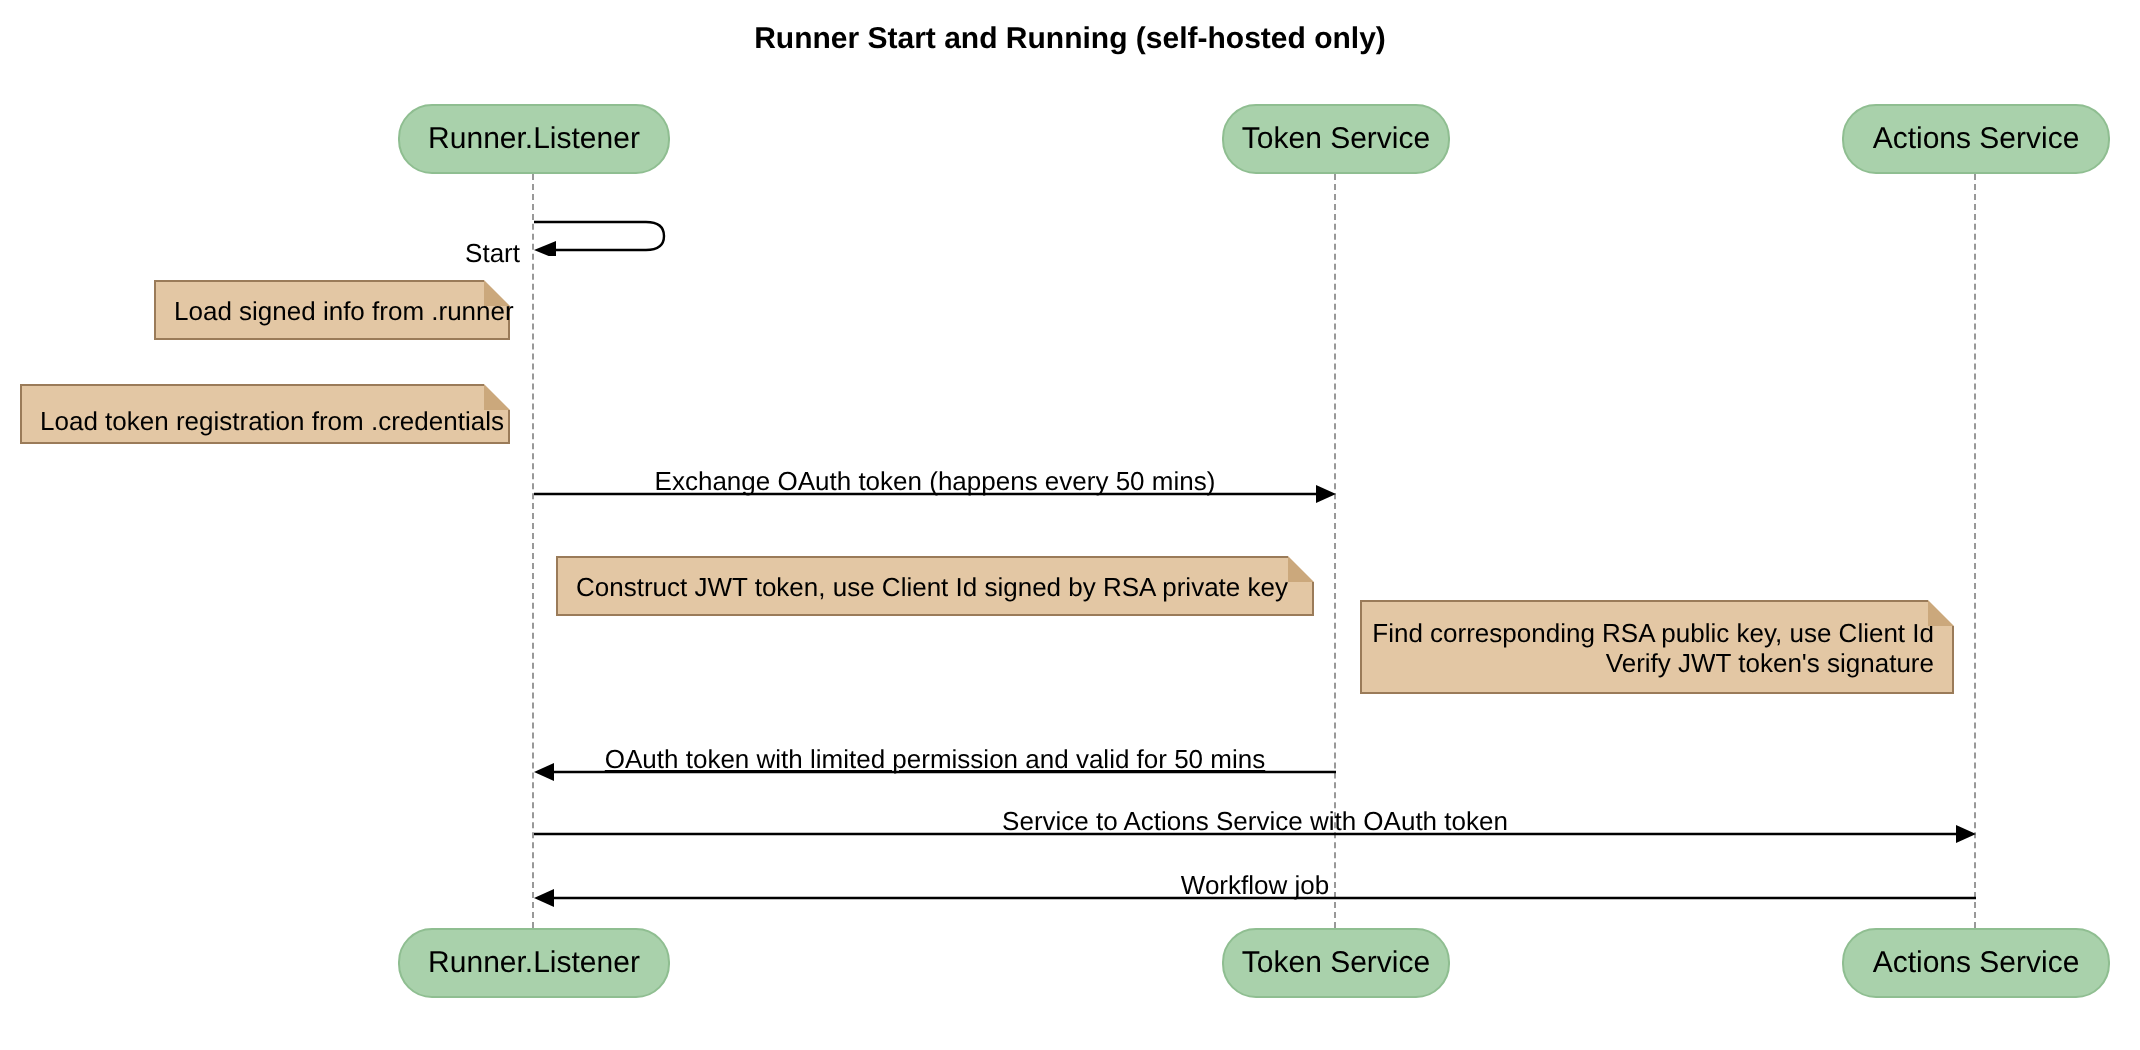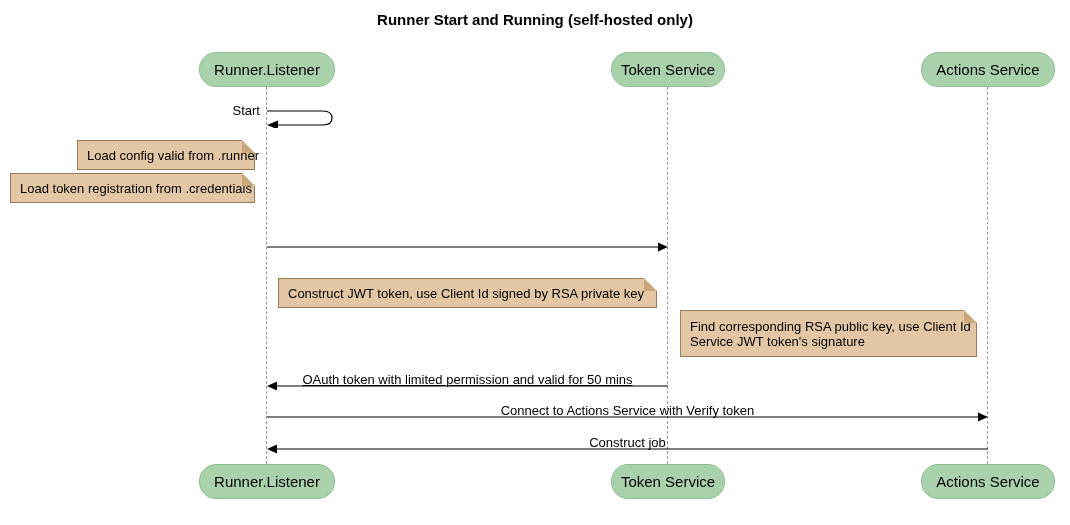--- a/index.html
+++ b/index.html
@@ -35,21 +35,21 @@
     font-size:13px;box-sizing:border-box;
     display:flex;flex-direction:column;justify-content:center;
     padding:3px 9px;white-space:nowrap;
   }
   .note::before{
     content:"";position:absolute;top:-1px;right:-1px;width:0;height:0;
     border-style:solid;border-width:0 13px 13px 0;
     border-color:#ffffff #ffffff #CBA87C #ffffff;
   }
   .start-label{
-    position:absolute;font-size:13px;text-align:right;white-space:nowrap;
+    position:absolute;font-size:13px;text-align:right;white-space:nowrap;margin-top:16px;
   }
 </style>
 </head>
 <body>
 
 <div class="canvas">
 
   <div class="diagram-title">Runner Start and Running (self-hosted only)</div>
 
   <div class="lifeline" style="left:266px;"></div>
@@ -66,54 +66,55 @@
     <span>Actions Service</span>
   </div>
 
   <div class="start-label" style="left:200px;top:103px;width:60px;">Start</div>
   <svg class="msg-arrow" style="left:267px;top:100px;" width="72" height="28">
     <path d="M0,11 L56,11 Q65,11 65,18 Q65,25 56,25 L11,25" fill="none" stroke="#000" stroke-width="1.2"></path>
     <polygon points="11,20.5 11,29.5 0,25" fill="#000"></polygon>
   </svg>
 
   <div class="note" style="left:77px;top:140px;width:178px;height:30px;">
-    <div>Load config valid from .runner</div>
+    <div>Load signed info from .runner</div>
   </div>
 
-  <div class="note" style="left:10px;top:173px;width:245px;height:30px;">
+  <div class="note" style="left:10px;top:192px;width:245px;height:30px;justify-content:flex-end;">
     <div>Load token registration from .credentials</div>
   </div>
 
+  <div class="msg-label" style="left:267px;top:233px;width:401px;">Exchange OAuth token (happens every 50 mins)</div>
   <svg class="msg-arrow" style="left:267px;top:241px;" width="401" height="12">
     <line x1="0" y1="6" x2="392" y2="6" stroke="#000" stroke-width="1.2"></line>
     <polygon points="391,1.5 391,10.5 401,6" fill="#000"></polygon>
   </svg>
 
   <div class="note" style="left:278px;top:278px;width:379px;height:30px;">
     <div>Construct JWT token, use Client Id signed by RSA private key</div>
   </div>
 
-  <div class="note" style="left:680px;top:310px;width:297px;height:47px;">
+  <div class="note" style="left:680px;top:300px;width:297px;height:47px;align-items:flex-end;">
     <div>Find corresponding RSA public key, use Client Id</div>
-    <div>Service JWT token's signature</div>
+    <div>Verify JWT token's signature</div>
   </div>
 
   <div class="msg-label" style="left:267px;top:372px;width:401px;text-decoration:underline;">OAuth token with limited permission and valid for 50 mins</div>
   <svg class="msg-arrow" style="left:267px;top:380px;" width="401" height="12">
     <line x1="9" y1="6" x2="401" y2="6" stroke="#000" stroke-width="1.2"></line>
     <polygon points="10,1.5 10,10.5 0,6" fill="#000"></polygon>
   </svg>
 
-  <div class="msg-label" style="left:267px;top:403px;width:721px;">Connect to Actions Service with Verify token</div>
+  <div class="msg-label" style="left:267px;top:403px;width:721px;">Service to Actions Service with OAuth token</div>
   <svg class="msg-arrow" style="left:267px;top:411px;" width="721" height="12">
     <line x1="0" y1="6" x2="712" y2="6" stroke="#000" stroke-width="1.2"></line>
     <polygon points="711,1.5 711,10.5 721,6" fill="#000"></polygon>
   </svg>
 
-  <div class="msg-label" style="left:267px;top:435px;width:721px;">Construct job</div>
+  <div class="msg-label" style="left:267px;top:435px;width:721px;">Workflow job</div>
   <svg class="msg-arrow" style="left:267px;top:443px;" width="721" height="12">
     <line x1="9" y1="6" x2="721" y2="6" stroke="#000" stroke-width="1.2"></line>
     <polygon points="10,1.5 10,10.5 0,6" fill="#000"></polygon>
   </svg>
 
   <div class="participant" style="left:199px;top:464px;width:136px;">
     <span>Runner.Listener</span>
   </div>
   <div class="participant" style="left:611px;top:464px;width:114px;">
     <span>Token Service</span>

